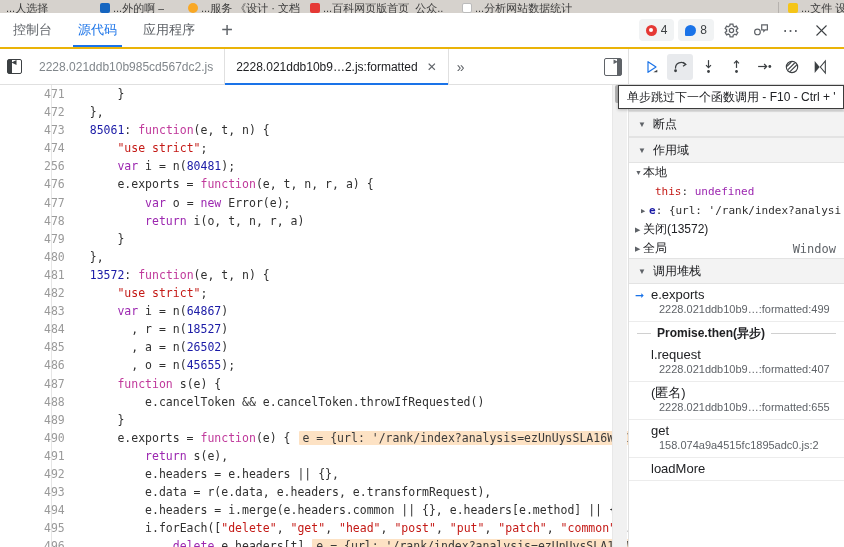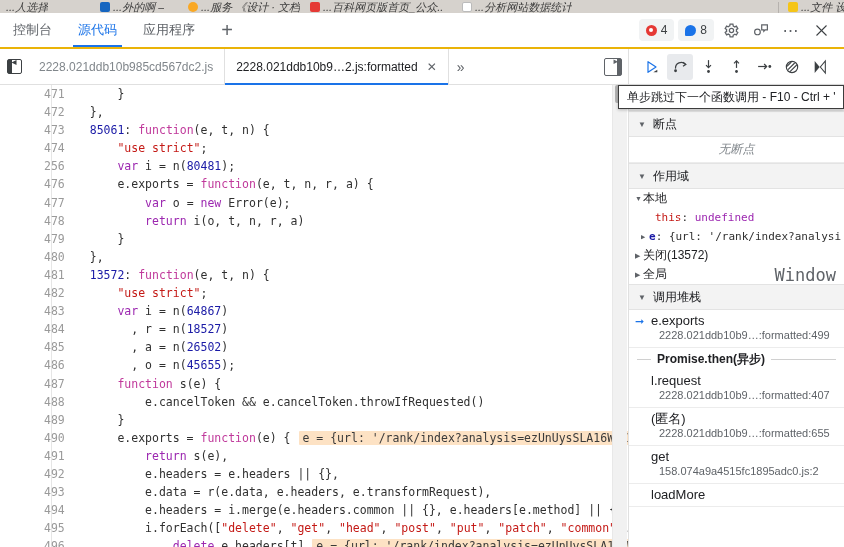--- a/index.html
+++ b/index.html
@@ -14,23 +14,23 @@
   #app { position: relative; width: 844px; height: 547px; }
 
   
   .browser-strip {
     position: absolute; top: 0; left: 0; width: 844px; height: 13px;
     background: #d6d2cd;
     overflow: hidden;
   }
   .browser-strip .btab {
     position: absolute; top: 0; height: 13px;
-    display: flex; align-items: center; gap: 3px;
+    display: flex; align-items: flex-end; gap: 3px;
     overflow: hidden; white-space: nowrap;
-    font-size: 11px; color: #3c3c3c; font-style: italic;
+    font-size: 11px; color: #3c3c3c;
   }
   .browser-strip .bfav {
     width: 10px; height: 10px; border-radius: 2px; flex: none;
     margin-bottom: 0px;
   }
   .browser-strip .btxt {
     display: inline-block; line-height: 11px;
     transform: translateY(1px);
     max-width: 120px; overflow: hidden;
   }
@@ -194,21 +194,21 @@
     display: flex; align-items: center; 
     height: 19px; padding-left: 8px; white-space: nowrap; overflow: hidden;
     font-family: "DejaVu Sans Mono", monospace; font-size: 11px;
   }
   .scope-row.cn { font-family: "Liberation Sans", sans-serif; font-size: 12px; }
   .scope-row .tri-sm { font-size: 7px; color:#5f6368; width:8px; display:inline-block; }
   .kname { color: #c41a16; }
   .kname-b { color: #1a1aa6; font-weight: bold; }
   .kval { color: #303030; }
   .kkw { color: #9c27b0; }
-  .scope-row .right-note { margin-left: auto; padding-right: 8px; color:#5f6368; font-family:"DejaVu Sans Mono", monospace; font-size:17px;}
+  .scope-row .right-note { margin-left: auto; padding-right: 8px; color:#5f6368; font-family:"DejaVu Sans Mono", monospace; font-size:12px;}
 
   .stack-item {
     padding: 3px 8px 4px 8px; border-bottom: 1px solid #ececec;
     position: relative; min-height: 34px;
   }
   .stack-item .arrow {
     position: absolute; left: 6px; top: 5px; color: #1a73e8; font-size: 11px;
   }
   .stack-name { font-size: 13px; color: #202124; padding-left: 14px; line-height:15px; }
   .stack-loc { font-size: 11px; color: #5f6368; padding-left: 22px; line-height:15px;
@@ -402,23 +402,20 @@
 
     <div class="sec-head">
       <span class="tri">▶</span>
       <span>监视</span>
     </div>
 
     <div class="sec-head">
       <span class="tri">▼</span>
       <span>断点</span>
     </div>
-    <div class="sec-body">
-      <div class="empty-note">无断点</div>
-    </div>
 
     <div class="sec-head">
       <span class="tri">▼</span>
       <span>作用域</span>
     </div>
     <div class="sec-body">
       <div class="scope-row cn" style="padding-left:6px;">
         <span class="tri-sm">▼</span>
         <span>本地</span>
       </div>

